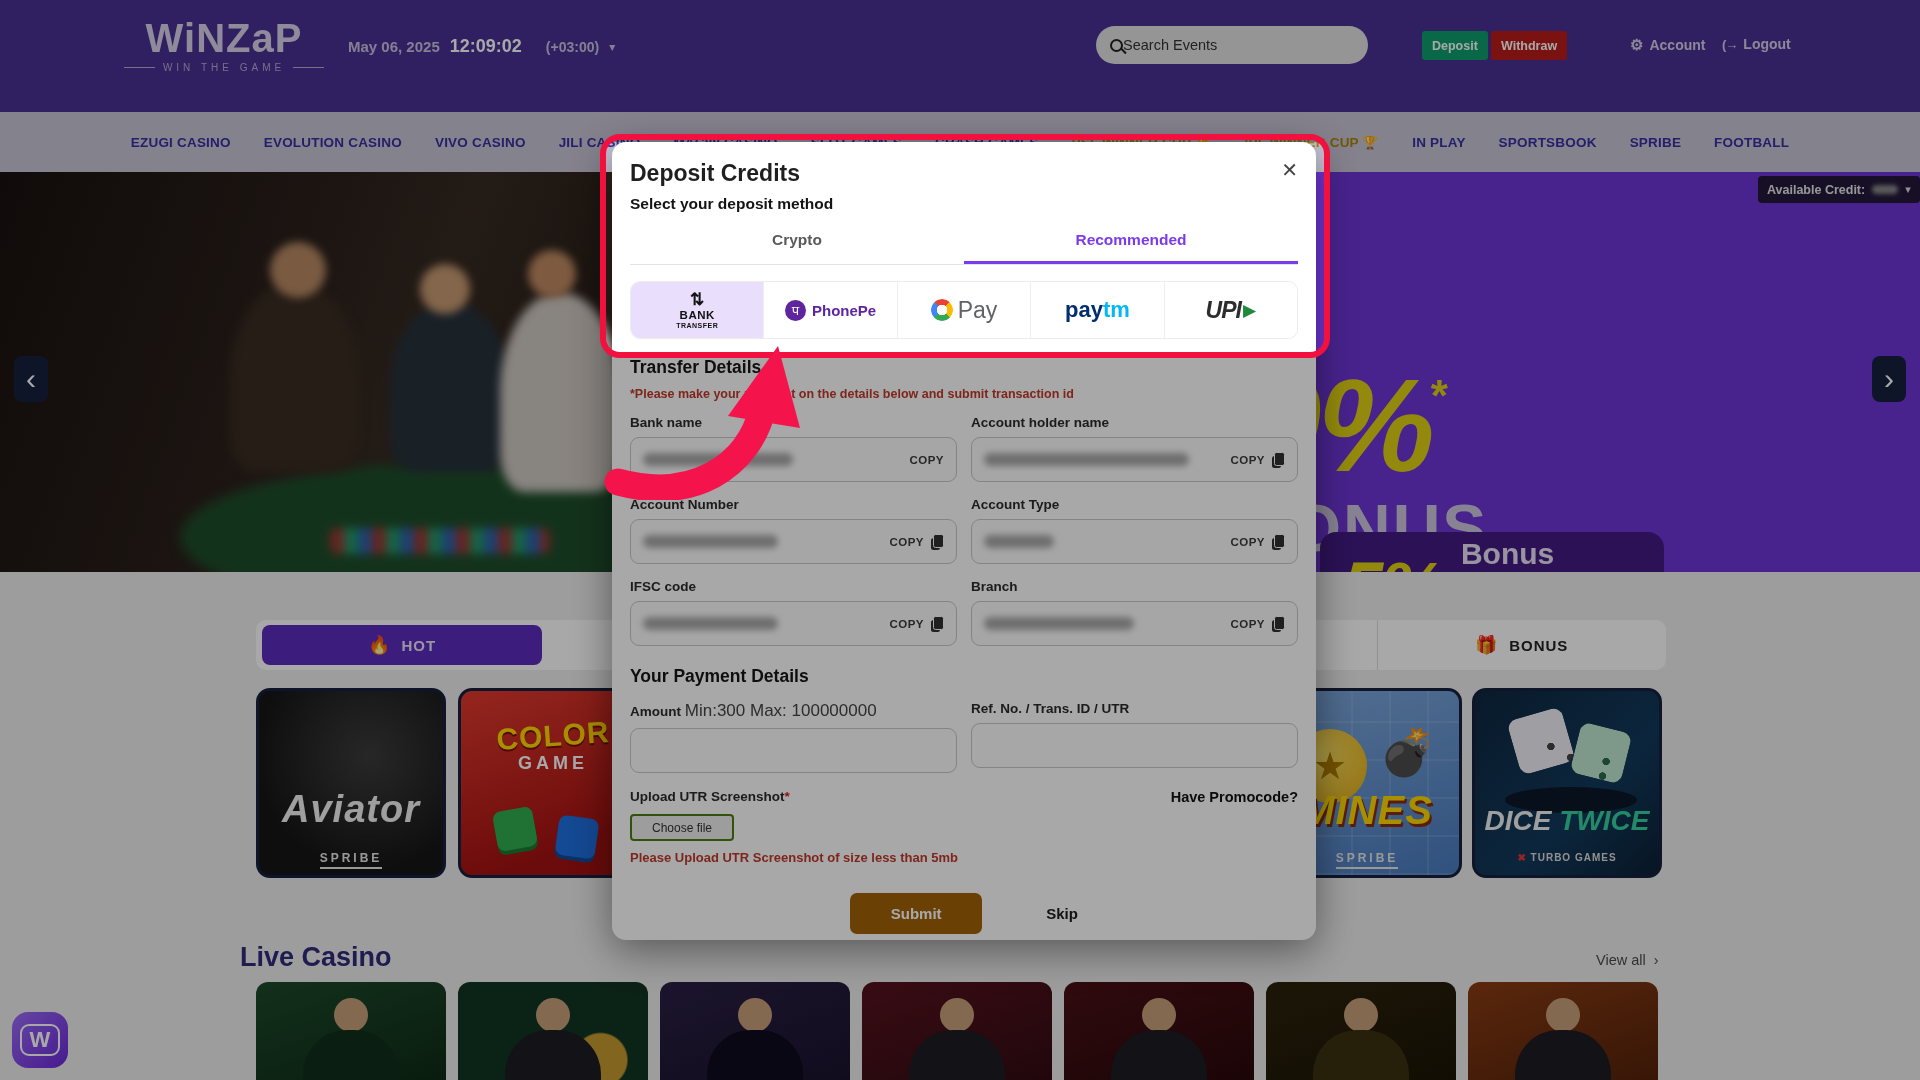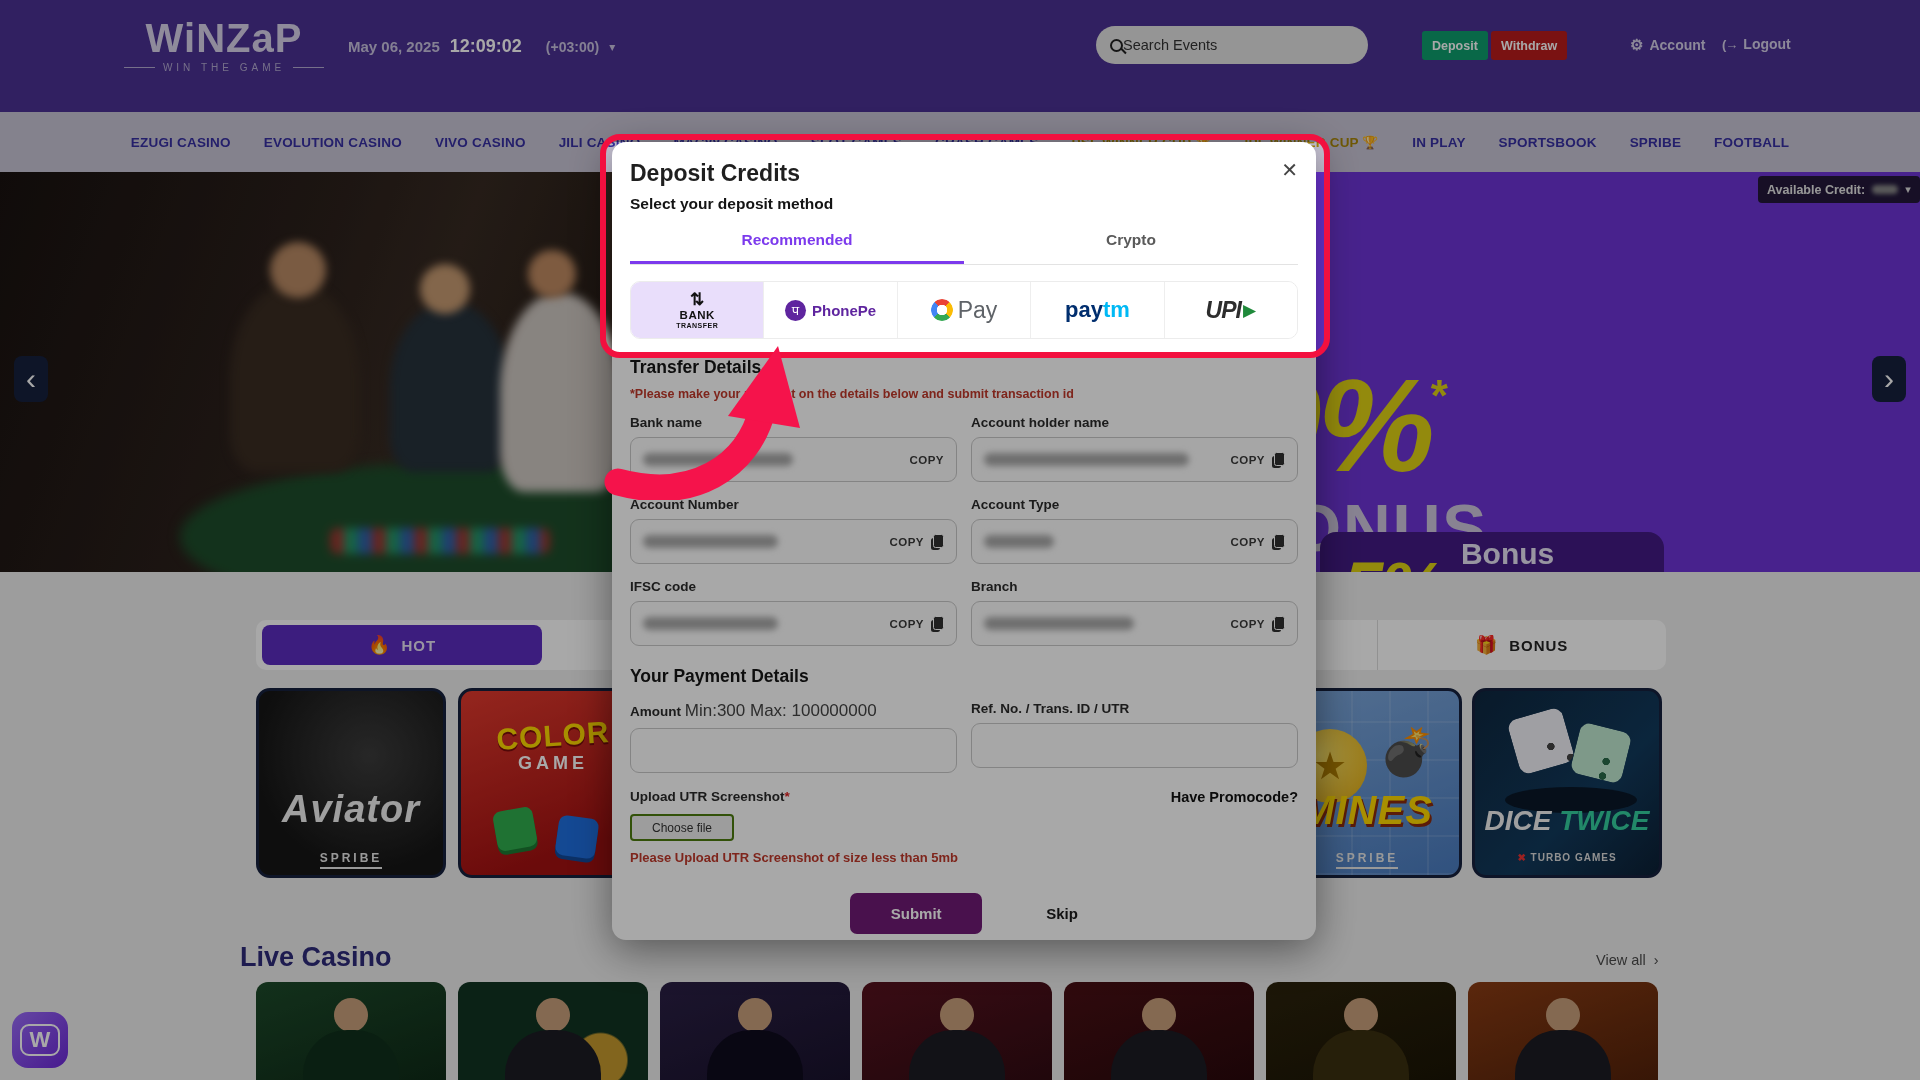--- a/index.html
+++ b/index.html
@@ -155,21 +155,21 @@
   .p-grid { display:grid; grid-template-columns:1fr 1fr; column-gap:14px; margin-top:14px;}
   .hint { font-size:17px; font-weight:normal; color:#454545;}
   .p-input { width:100%; height:45px; border:1px solid #c9c9c9; border-radius:9px; background:#fdfdfd; outline:none; padding:0 12px; font-size:14px; font-family:"Liberation Sans",sans-serif;}
   .u-row { display:flex; justify-content:space-between; align-items:flex-start; margin-top:16px;}
   .u-label { font-size:13.5px; font-weight:600; color:#2b2b2b;}
   .req { color:#d22; }
   .promo { font-size:14.5px; font-weight:bold; color:#111; cursor:pointer;}
   .choose { margin-top:9px; width:104px; height:27px; background:#efefef; border:2px solid #4d7c0f; border-radius:4px; font-size:12px; color:#333; cursor:pointer; font-family:"Liberation Sans",sans-serif;}
   .warn { margin-top:9px; font-size:13px; font-weight:600; color:#c0392b;}
   .m-actions { display:flex; align-items:center; justify-content:center; gap:64px; margin-top:28px;}
-  .submit { width:132px; height:41px; background:#701a75; border:none; border-radius:7px; color:#fff; font-size:15px; font-weight:bold; cursor:pointer; font-family:"Liberation Sans",sans-serif;}
+  .submit { width:132px; height:41px; background:#a16207; border:none; border-radius:7px; color:#fff; font-size:15px; font-weight:bold; cursor:pointer; font-family:"Liberation Sans",sans-serif;}
   .skip { font-size:15px; font-weight:bold; color:#1c1c1c; cursor:pointer;}
   
   .dim { position:absolute; left:602px; top:142px; width:726px; height:212px; border-radius:14px; box-shadow:0 0 0 3000px rgba(0,0,0,.34); z-index:20; pointer-events:none;}
   .hl-box { position:absolute; left:600px; top:134px; width:730px; height:224px; border:6px solid #f2103f; border-radius:20px; z-index:30; pointer-events:none;}
   .hl-arrow { position:absolute; left:600px; top:330px; z-index:31; pointer-events:none;}
 </style>
 </head>
 <body>
 
 <div class="header">
@@ -329,22 +329,22 @@
 <div class="chat">
   <span class="chat-w">W</span>
 </div>
 
 <div class="modal">
   <div class="m-title">Deposit Credits</div>
   <button class="m-close">✕</button>
   <div class="m-sub">Select your deposit method</div>
 
   <div class="m-tabs">
+    <div class="m-tab">Crypto</div>
     <div class="m-tab active">Recommended</div>
-    <div class="m-tab">Crypto</div>
   </div>
 
   <div class="methods">
     <div class="method selected">
       <span class="mk-bank">
         <span class="ic">⇅</span>
         <span class="l1">BANK</span>
         <span class="l2">TRANSFER</span>
       </span>
     </div>

